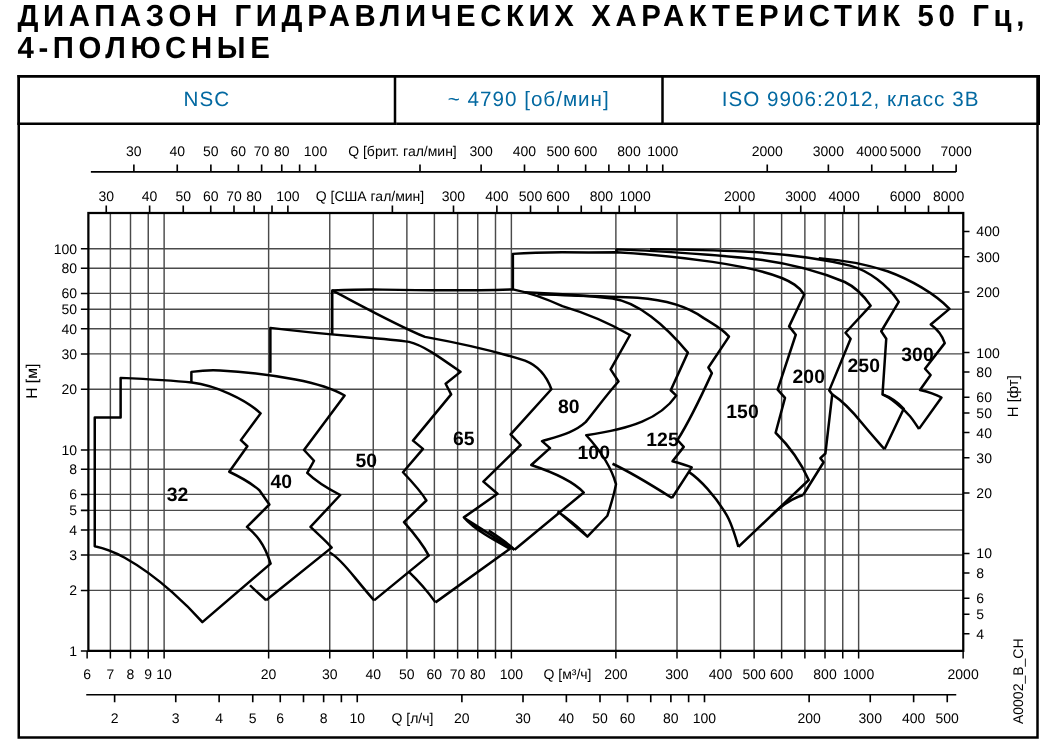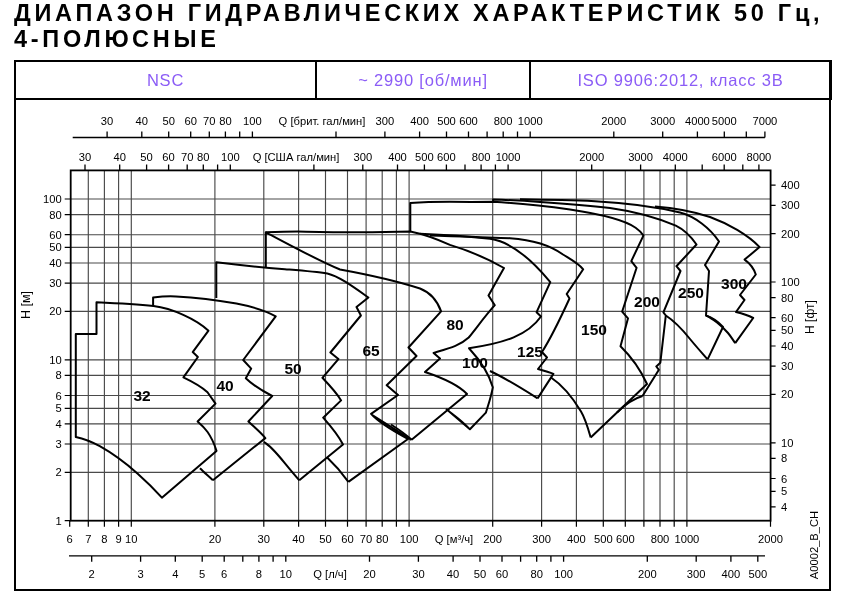--- a/index.html
+++ b/index.html
@@ -1,34 +1,34 @@
 <!DOCTYPE html>
 <html><head>
 <meta charset="utf-8">
 <style>
 html,body{margin:0;padding:0;background:#fff;width:848px;height:602px;overflow:hidden}
 *{font-family:"Liberation Sans",sans-serif}
 #title{position:absolute;left:14px;top:0px;font-size:23.5px;font-weight:bold;letter-spacing:3.7px;line-height:1.06;color:#000;transform:scale(1,1.04);transform-origin:0 0}
 table{position:absolute;left:14px;top:60px;width:818px;height:40px;border-collapse:collapse}
-td{border:2.5px solid #000;text-align:center;font-size:16.5px;letter-spacing:0.8px;vertical-align:middle;color:#8b5cf6}
+td{border:2.5px solid #000;text-align:center;font-size:16.5px;letter-spacing:0.8px;vertical-align:middle;color:#0369a1}
 #frame{position:absolute;left:14px;top:60px;width:813px;height:527px;border:2.5px solid #000}
 svg{position:absolute;left:0;top:0}
 </style>
 </head>
 <body>
 
 <div id="title">ДИАПАЗОН ГИДРАВЛИЧЕСКИХ ХАРАКТЕРИСТИК 50 Гц,<br>4-ПОЛЮСНЫЕ</div>
 
 <div id="frame"></div>
 
 <table>
 <tbody>
       <tr>
 <td style="width:297px">NSC</td>
-<td style="width:210px">~ 2990 [об/мин]</td>
+<td style="width:210px">~ 4790 [об/мин]</td>
 <td>ISO 9906:2012, класс 3В</td>
 </tr>
 </tbody>
   </table>
 <svg width="848" height="602" viewBox="0 0 848 602">
 <path d="M70.7 199.0H770.6 M70.7 214.6H770.6 M70.7 234.7H770.6 M70.7 247.4H770.6 M70.7 263.0H770.6 M70.7 283.1H770.6 M70.7 311.4H770.6 M70.7 359.9H770.6 M70.7 375.4H770.6 M70.7 395.5H770.6 M70.7 408.3H770.6 M70.7 423.9H770.6 M70.7 444.0H770.6 M70.7 472.3H770.6 M88.3 170.4V520.7 M104.4 170.4V520.7 M118.6 170.4V520.7 M131.3 170.4V520.7 M214.9 170.4V520.7 M263.8 170.4V520.7 M298.6 170.4V520.7 M325.5 170.4V520.7 M347.5 170.4V520.7 M366.1 170.4V520.7 M382.2 170.4V520.7 M396.4 170.4V520.7 M409.1 170.4V520.7 M492.7 170.4V520.7 M541.6 170.4V520.7 M576.4 170.4V520.7 M603.3 170.4V520.7 M625.3 170.4V520.7 M643.9 170.4V520.7 M660.0 170.4V520.7 M674.2 170.4V520.7 M686.9 170.4V520.7" fill="none" stroke="#4a4a4a" stroke-width="1.15"></path>
 <rect x="70.7" y="170.4" width="699.9" height="350.3" fill="none" stroke="#000" stroke-width="1.8"></rect>
 <path d="M72.7 137.5H764.9 M107.1 137.5V131.5 M141.8 137.5V131.5 M168.7 137.5V131.5 M190.7 137.5V131.5 M209.3 137.5V131.5 M225.4 137.5V131.5 M239.7 137.5V131.5 M252.4 137.5V131.5 M336.0 137.5V131.5 M384.9 137.5V131.5 M419.6 137.5V131.5 M446.5 137.5V131.5 M468.5 137.5V131.5 M487.1 137.5V131.5 M503.2 137.5V131.5 M517.5 137.5V131.5 M530.2 137.5V131.5 M613.8 137.5V131.5 M662.7 137.5V131.5 M697.4 137.5V131.5 M724.3 137.5V131.5 M746.3 137.5V131.5 M764.9 137.5V131.5" fill="none" stroke="#000" stroke-width="1.3"></path>
 <g font-size="11.2">
       <text x="107.1" y="125" text-anchor="middle">30</text>

